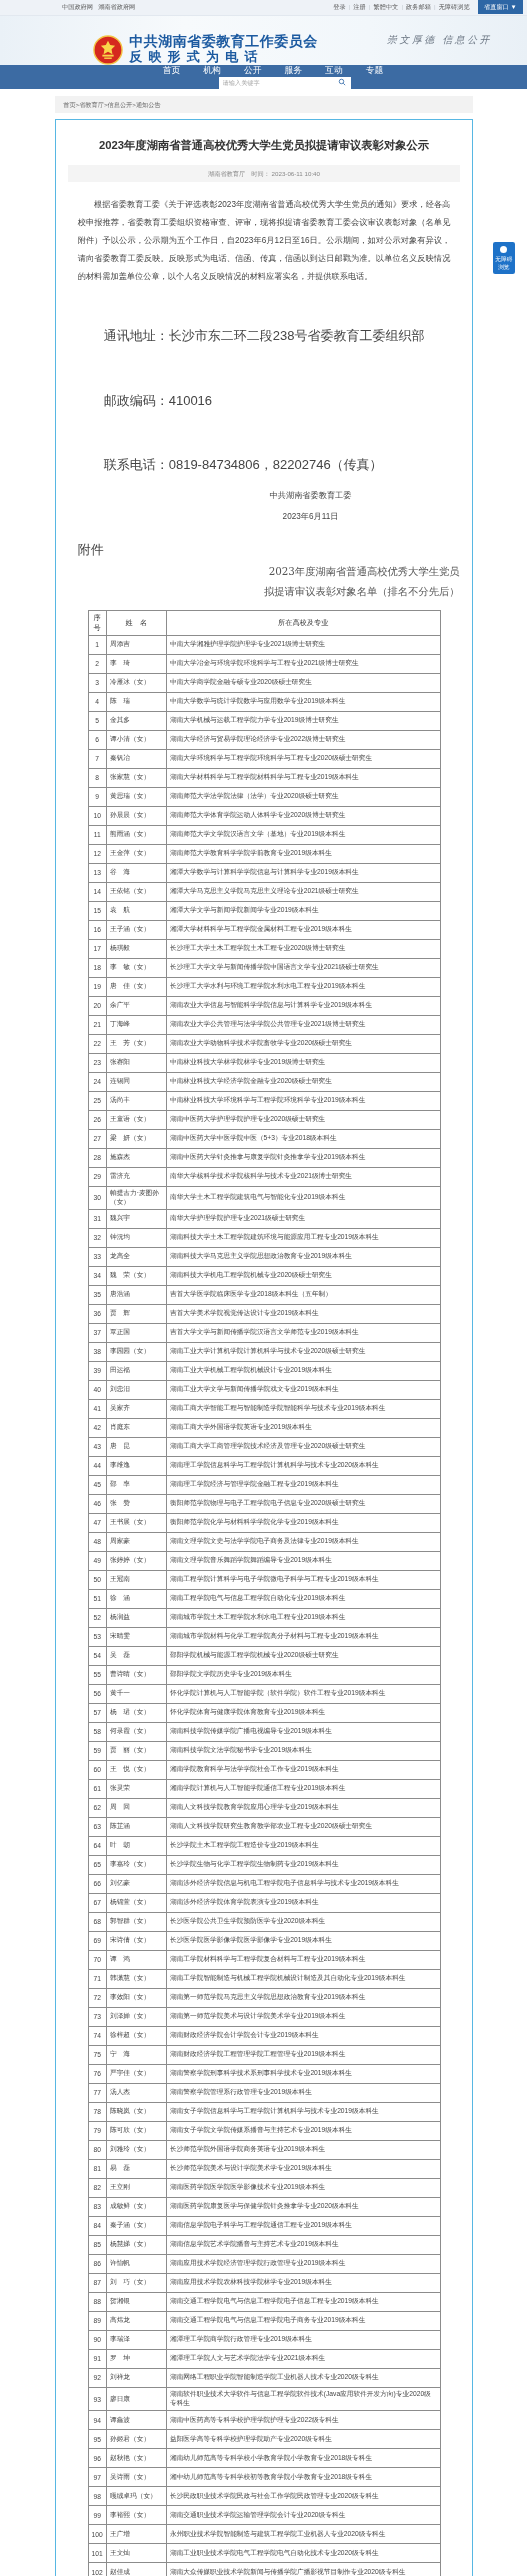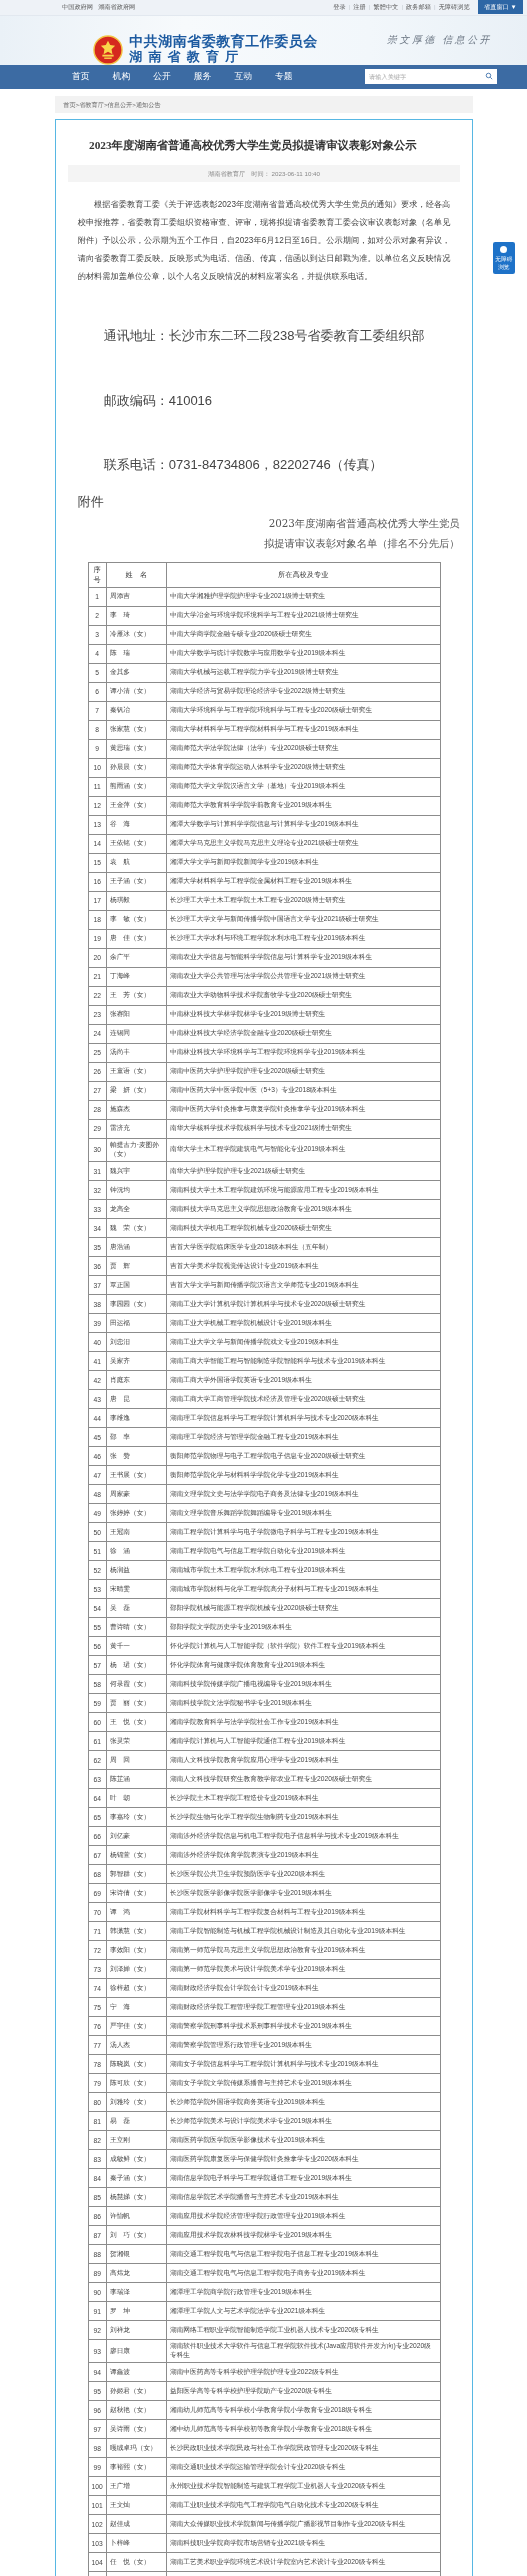--- a/index.html
+++ b/index.html
@@ -15,35 +15,35 @@
 
   
   .banner { height:49px; background:linear-gradient(90deg,#eaf1f7 0%, #f7fafc 35%, #f2f7fb 70%, #e9f0f6 100%); display:flex; align-items:flex-end; padding-left:93px; position:relative; }
   .emblem { width:30px; height:30px; margin-right:6.2px; flex:0 0 auto; }
   .org-names { line-height:1.15; }
   .org-line1 { font-size:14px; font-weight:bold; color:#1c5aa0; letter-spacing:0.5px; }
   .org-line2 { font-size:13px; font-weight:bold; color:#1c5aa0; letter-spacing:6.2px; }
   .slogan { position:absolute; right:36px; top:50%; transform:translateY(-50%); font-family:"DejaVu Serif",serif; font-style:italic; font-size:9.8px; color:#6b7683; letter-spacing:2.6px; }
 
   
-  .nav { background:#3c6ba3; height:24px; display:flex; align-items:center; padding:0 31px 0 72px; }
+  .nav { background:#3c6ba3; height:24px; display:flex; align-items:center; padding:0 31px 0 72px;flex-direction:column; }
   .nav-items { display:flex; flex:1; }
   .nav-item { color:#fff; font-size:8.8px; margin-right:23px; cursor:pointer; }
   .search-box { background:#fff; width:132px; height:15.5px; display:flex; align-items:center; padding:0 4.1px; }
   .search-box input { border:none; outline:none; flex:1; font-size:6.2px; color:#333; font-family:inherit; }
   .search-box input::placeholder { color:#aaa; }
   .search-icon { width:8.2px; height:8.2px; flex:0 0 auto; cursor:pointer; }
 
   
   .crumb-wrap { width:418px; margin:7.2px auto 0; }
   .crumb { background:#f2f2f2; height:17.5px; line-height:17.5px; padding-left:8.2px; font-size:6.2px; color:#666; }
 
   
   .card { width:418px; margin:6.2px auto 0; border:0.5px solid #57b7e3; background:#fff; padding:17.5px 12.4px 13.4px; }
-  .article-title { font-size:11.3px; font-weight:bold; color:#333; line-height:1.4; padding:0 20.6px;font-family:Liberation Serif, serif; }
+  .article-title { text-align:center; font-size:11.3px; font-weight:bold; color:#333; line-height:1.4; padding:0 20.6px; }
   .article-meta { background:#f4f4f4; margin-top:11.3px; height:17.5px; line-height:17.5px; text-align:center; font-size:6.2px; color:#888; }
   .article-body { margin-top:13.4px; font-size:8.2px; color:#444; line-height:2.2; padding:0 9.3px; }
   .article-body p.indent { text-indent:2em; text-align:justify; }
   .contact-line { font-size:13px; color:#444; line-height:2.2; padding:0 9.3px; text-indent:2em;margin-top:36px; }
   .signature { text-align:center; font-size:8.2px; color:#444; line-height:2.6; margin-top:5.2px; padding-left:93px; }
   .attach-label { font-size:13px; color:#444; margin:13.4px 0 3.1px; padding:0 9.3px; }
   .attach-title { text-align:right; font-size:10.3px; color:#555; line-height:1.9; font-family:"DejaVu Serif","Liberation Serif",serif; }
 
   
   table.roster { width:353px; margin:8.2px auto 0; border-collapse:collapse; font-size:6.7px; color:#444; }
@@ -71,21 +71,21 @@
 
 <div class="banner">
   <svg class="emblem" viewBox="0 0 64 64">
     <circle cx="32" cy="32" r="30" fill="#d5281e" stroke="#f3c545" stroke-width="3"></circle>
     <path d="M32 12 l4.7 9.5 10.5 1.5 -7.6 7.4 1.8 10.4 -9.4 -4.9 -9.4 4.9 1.8 -10.4 -7.6 -7.4 10.5 -1.5 z" fill="#f9d64a"></path>
     <rect x="20" y="42" width="24" height="4" fill="#f9d64a"></rect>
     <rect x="24" y="48" width="16" height="3" fill="#f9d64a"></rect>
   </svg>
   <div class="org-names">
     <div class="org-line1">中共湖南省委教育工作委员会</div>
-    <div class="org-line2">湖南省教育厅</div>
+    <div class="org-line2">反映形式为电话</div>
   </div>
   <div class="slogan">崇文厚德  信息公开</div>
 </div>
 
 <div class="nav">
   <div class="nav-items" id="nav-items">
       <div class="nav-item">首页</div>
       <div class="nav-item">机构</div>
       <div class="nav-item">公开</div>
       <div class="nav-item">服务</div>
@@ -109,23 +109,27 @@
   <div class="article-title">2023年度湖南省普通高校优秀大学生党员拟提请审议表彰对象公示</div>
   <div class="article-meta">湖南省教育厅　时间： 2023-06-11 10:40</div>
 
   <div class="article-body">
     <p class="indent">根据省委教育工委《关于评选表彰2023年度湖南省普通高校优秀大学生党员的通知》要求，经各高校申报推荐，省委教育工委组织资格审查、评审，现将拟提请省委教育工委会议审议表彰对象（名单见附件）予以公示，公示期为五个工作日，自2023年6月12日至16日。公示期间，如对公示对象有异议，请向省委教育工委反映。反映形式为电话、信函、传真，信函以到达日邮戳为准。以单位名义反映情况的材料需加盖单位公章，以个人名义反映情况的材料应署实名，并提供联系电话。</p>
   </div>
 
   <div id="contact-lines">
       <div class="contact-line">通讯地址：长沙市东二环二段238号省委教育工委组织部</div>
       <div class="contact-line">邮政编码：410016</div>
-      <div class="contact-line">联系电话：0731-84734806，82202746（传真）</div>
+      <div class="contact-line">联系电话：0819-84734806，82202746（传真）</div>
     </div>
 
+  <div class="signature">
+    <div>中共湖南省委教育工委</div>
+    <div>2023年6月11日</div>
+  </div>
 
   <div class="attach-label">附件</div>
   <div class="attach-title">
     <div>2023年度湖南省普通高校优秀大学生党员</div>
     <div>拟提请审议表彰对象名单（排名不分先后）</div>
   </div>
 
   <table class="roster">
     <thead>
       <tr>

